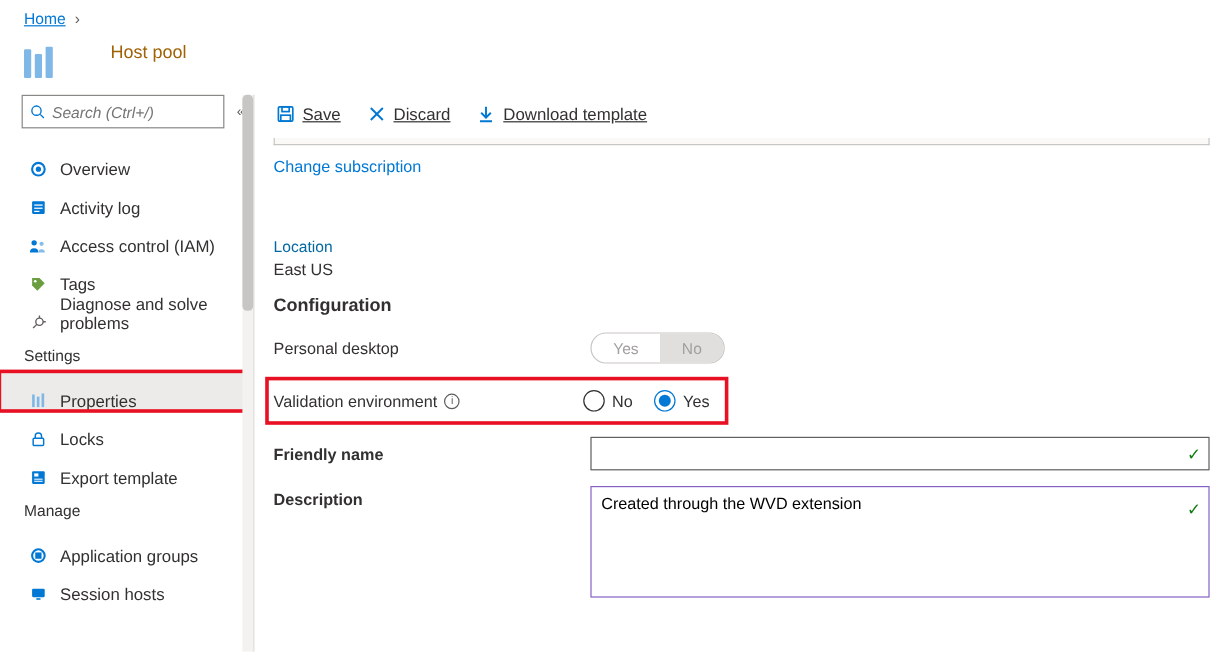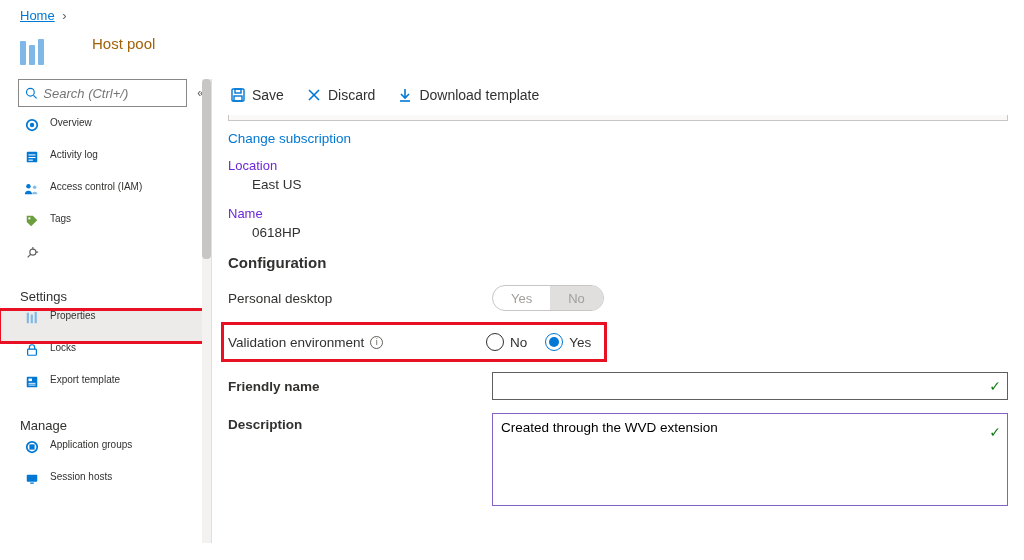--- a/index.html
+++ b/index.html
@@ -106,24 +106,24 @@
     cursor:pointer;
     padding:4px;
   }
 
   .nav-group-label {
     font-size: 13px;
     color: #323130;
     margin: 12px 0 6px 2px;
   }
   .nav-item {
-    display:flex; align-items:flex-start; gap:10px;
+    display:flex; align-items:flex-end; gap:10px;
     height: 32px;
     padding-left: 6px;
-    font-size: 10px;
+    font-size: 14px;
     color:#323130;
     cursor:pointer;
   }
   .nav-item.selected {
     background:#edebe9;
   }
   .nav-item.highlight {
     outline: 3px solid #e81123;
     outline-offset: -1px;
     margin-left:-18px;
@@ -138,39 +138,40 @@
 
   
   .main {
     flex:1;
     display:flex; flex-direction:column;
     overflow:hidden;
   }
   .toolbar {
     display:flex; align-items:center; gap:18px;
     padding: 6px 16px 10px 16px;
+    text-decoration: underline;
   }
   .tool-btn {
     display:flex; align-items:center; gap:6px;
     font-size:14px; color:#323130;
     cursor:pointer;
     background:none; border:none;
     padding:2px 2px;
   }
   .tool-btn svg, .tool-btn .ico { color:#0078d4; }
 
   .content {
     padding: 0 16px 16px 16px;
     overflow-y:auto;
   }
   .link-blue { color:#0078d4; font-size:13.5px; display:inline-block; margin-top:8px; margin-bottom:12px; }
 
   .field-block { margin-bottom: 14px; }
-  .kv-label { font-size:13px; color:#6d28d9; margin-bottom:4px; }
-  .kv-value { font-size:13.5px; color:#323130;margin-left:24px; }
+  .kv-label { font-size:13px; color:#0369a1; margin-bottom:4px;margin-top:40px; }
+  .kv-value { font-size:13.5px; color:#323130; }
 
   h3.section { font-size:15px; font-weight:600; margin: 14px 0 10px 0; color:#323130; }
 
   .form-row {
     display:flex; align-items:center;
     min-height: 34px;
     margin-bottom:10px;
     gap: 8px;
   }
   .form-row .lbl {
@@ -329,20 +330,21 @@
       <span>Tags</span>
     </div>
     <div class="nav-item">
       <span class="nav-icon">
         <svg width="14" height="14" viewBox="0 0 16 16" fill="none" stroke="#605e5c" stroke-width="1.3">
             <circle cx="9" cy="7" r="3.5"></circle>
             <path d="M3 13 L6.5 9.5"></path>
             <path d="M9 3.5 L9 1 M12.5 7 L15 7"></path>
           </svg>
       </span>
+      <span>Diagnose and solve problems</span>
     </div>
 
     <div class="nav-group-label">Settings</div>
 
     <div class="nav-item selected highlight">
       <span class="nav-icon">
         <svg width="14" height="14" viewBox="0 0 16 16">
             <rect x="2" y="2" width="2.5" height="12" fill="#7fb8e6"></rect>
             <rect x="6.5" y="4" width="2.5" height="10" fill="#7fb8e6"></rect>
             <rect x="11" y="1" width="2.5" height="13" fill="#7fb8e6"></rect>
@@ -427,24 +429,20 @@
 
     <div class="content">
       <div style="border:1px solid #c8c6c4;height:6px;border-top:none;margin-bottom:2px;background:#faf9f8"></div>
       <a href="#" class="link-blue">Change subscription</a>
 
       <div class="field-block">
         <div class="kv-label">Location</div>
         <div class="kv-value">East US</div>
       </div>
 
-      <div class="field-block">
-        <div class="kv-label">Name</div>
-        <div class="kv-value">0618HP</div>
-      </div>
 
       <h3 class="section">Configuration</h3>
 
       
       <div class="form-row">
         <div class="lbl disabled-label">Personal desktop</div>
         <div class="ctrl">
           <div class="segmented">
             <span>Yes</span>
             <span class="active">No</span>

